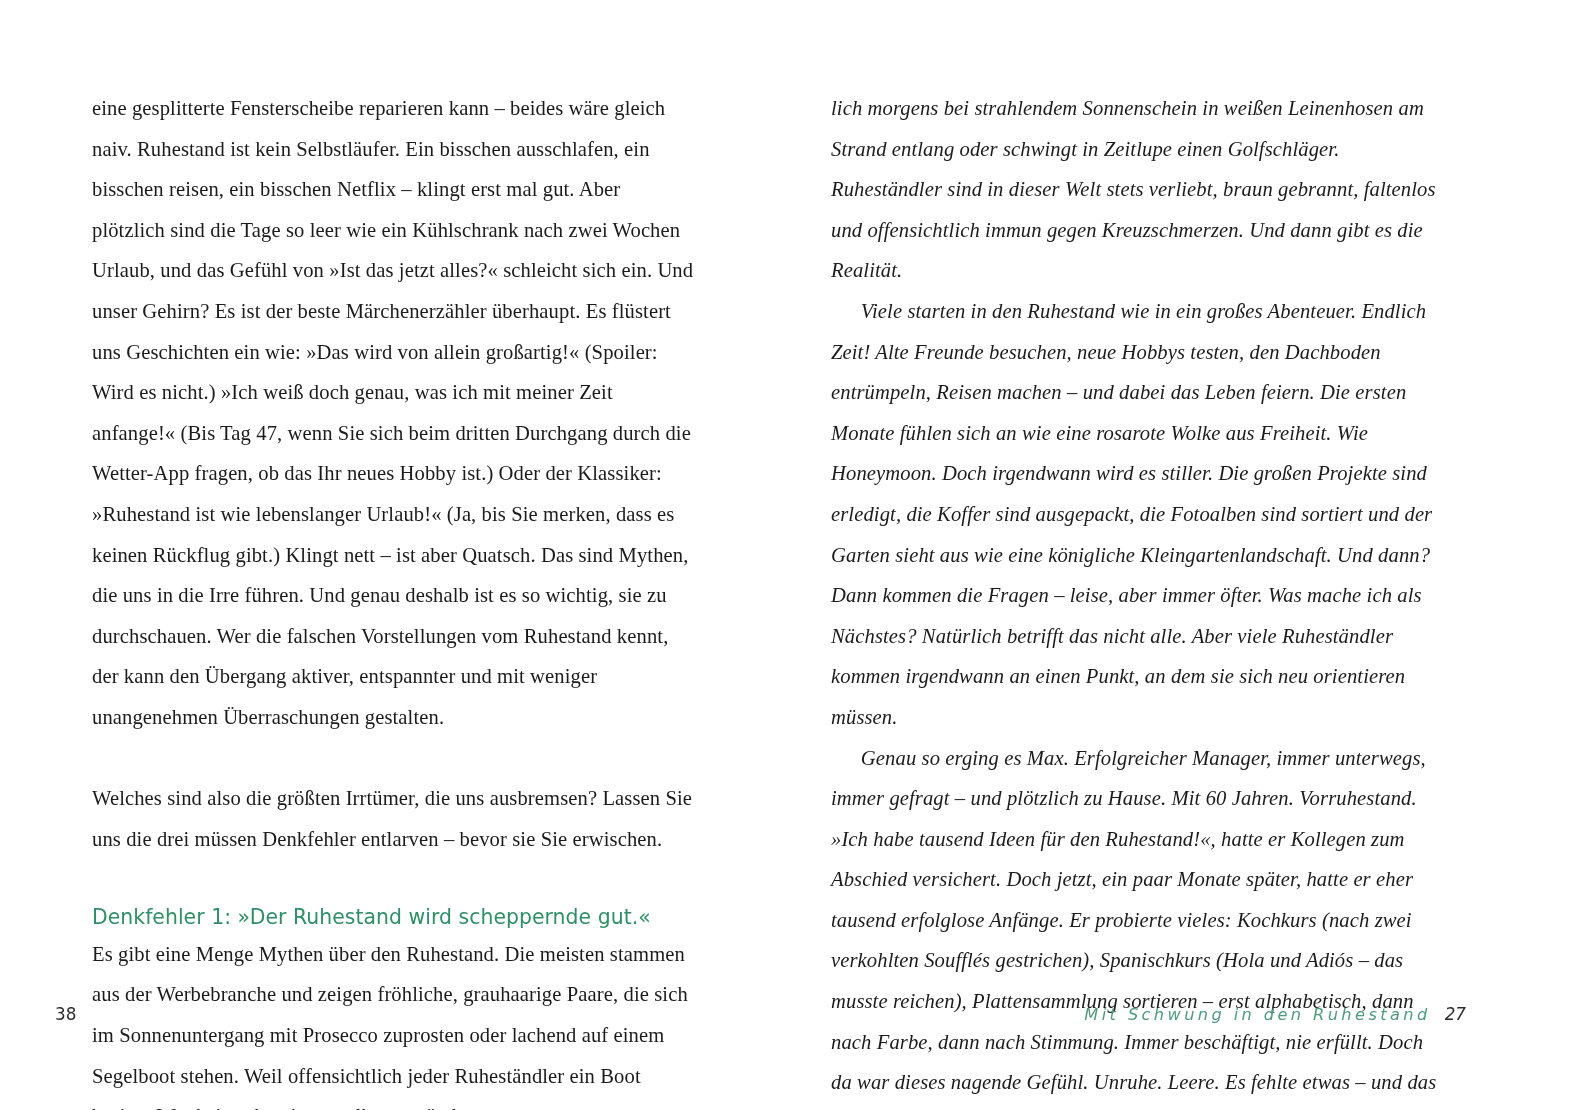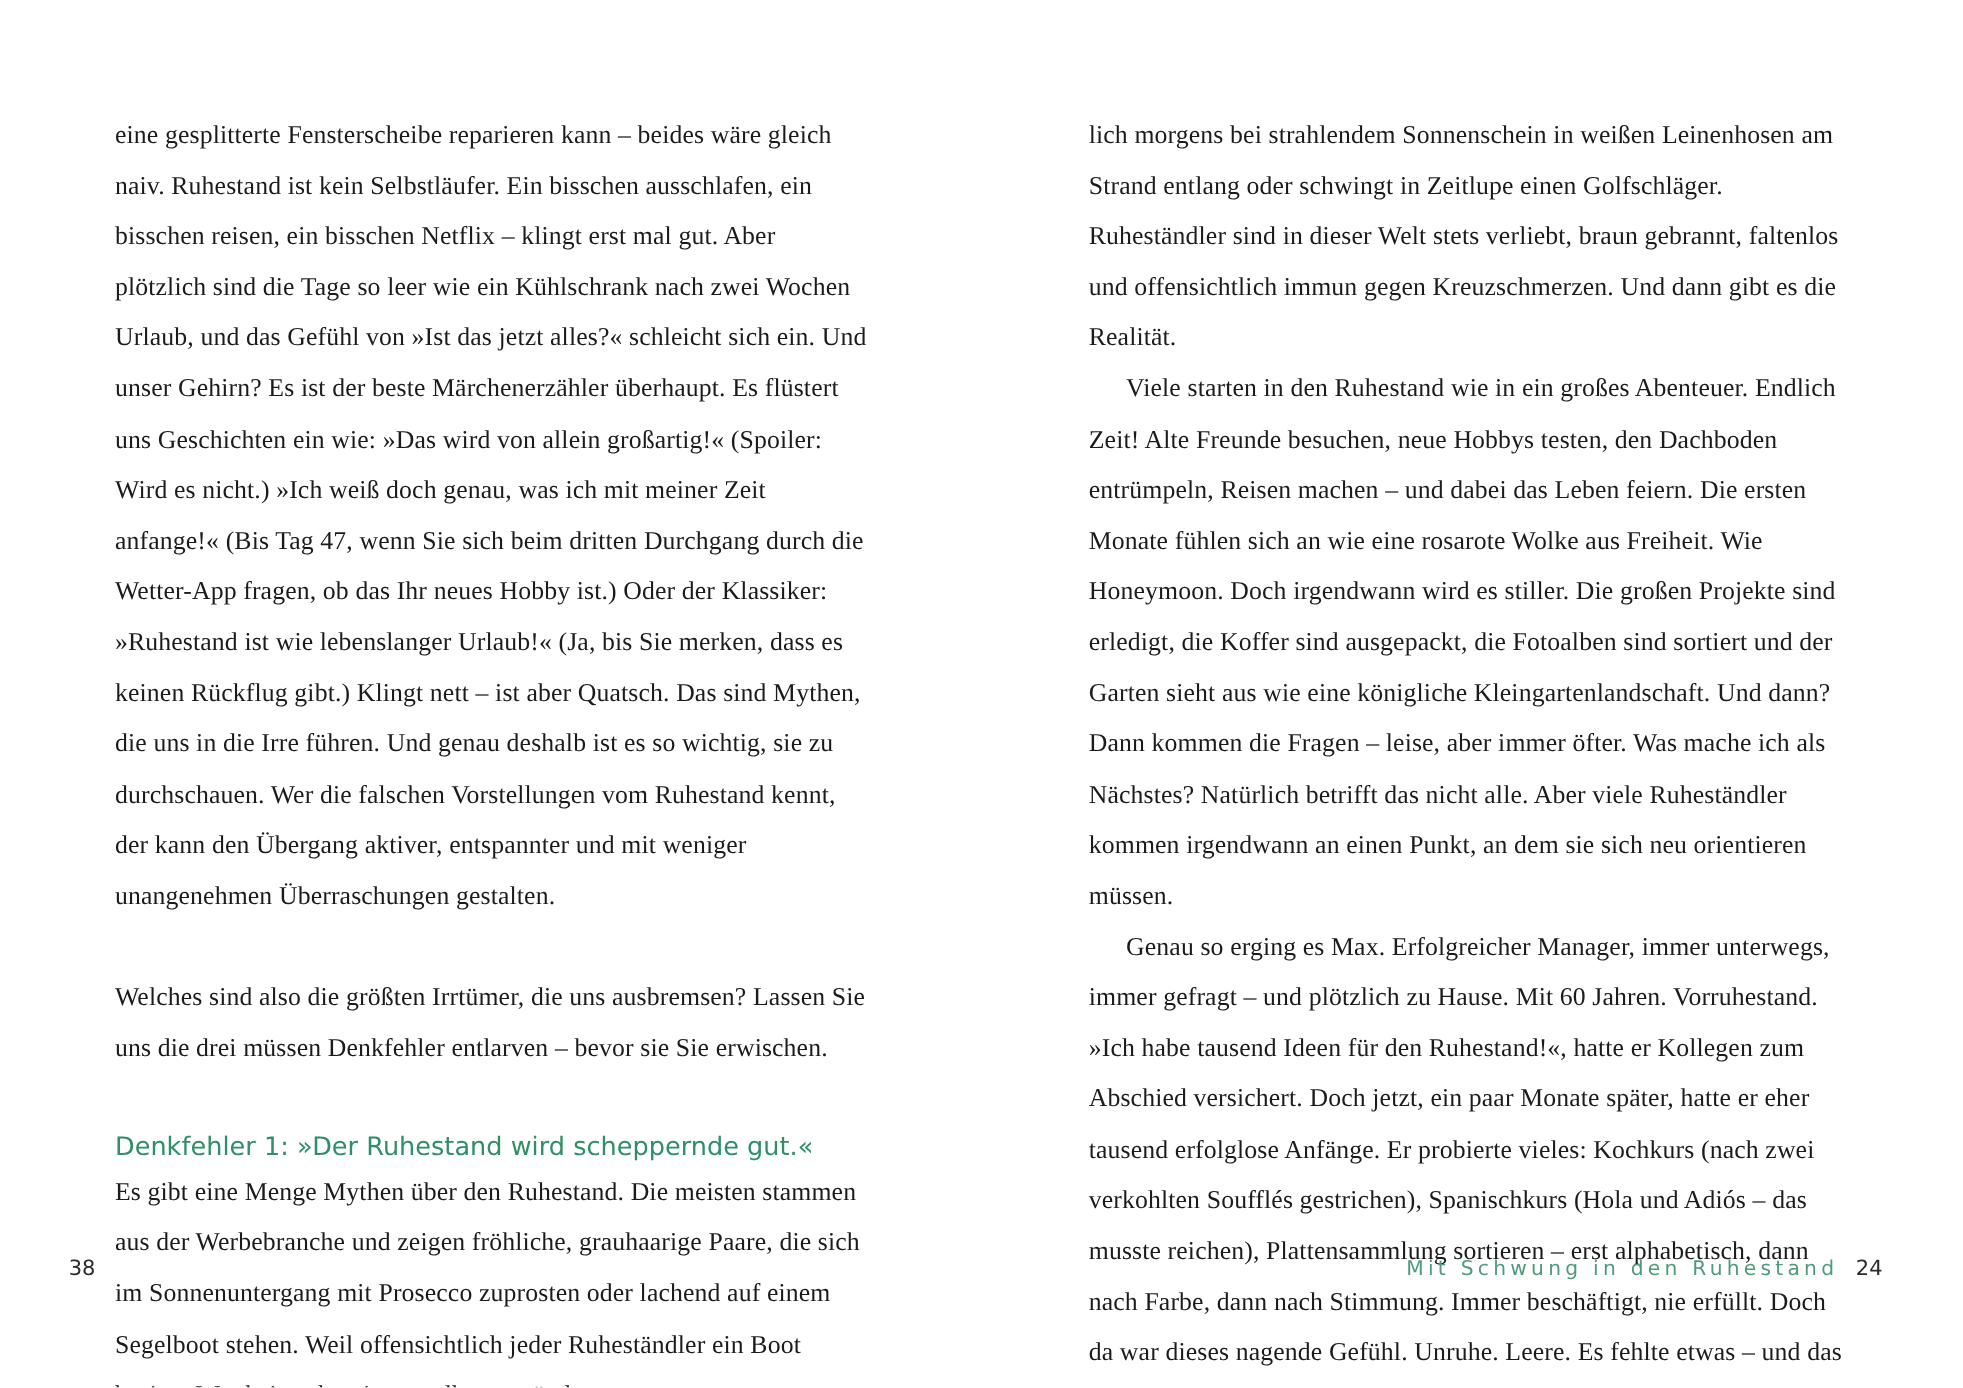--- a/index.html
+++ b/index.html
@@ -18,21 +18,21 @@
   }
 
   
   .page {
     position: absolute;
     top: 0;
     width: 785px;
     height: 1110px;
   }
   .page-left  { left: 0; }
-  .page-right { left: 779px; }
+  .page-right { left: 739px; font-style: italic; }
 
   .textblock {
     position: absolute;
     top: 88px;
     width: 606px;
     text-align: left;
   }
   .page-left  .textblock { left: 92px; }
   .page-right .textblock { left: 92px; }
 
@@ -115,17 +115,17 @@
       <p class="body">lich morgens bei strahlendem Sonnenschein in weißen Leinenhosen am Strand entlang oder schwingt in Zeitlupe einen Golfschläger. Ruheständler sind in dieser Welt stets verliebt, braun gebrannt, faltenlos und offensichtlich immun gegen Kreuzschmerzen. Und dann gibt es die Realität.</p>
 
       <p class="body indent">Viele starten in den Ruhestand wie in ein großes Abenteuer. Endlich Zeit! Alte Freunde besuchen, neue Hobbys testen, den Dachboden entrümpeln, Reisen machen – und dabei das Leben feiern. Die ersten Monate fühlen sich an wie eine rosarote Wolke aus Freiheit. Wie Honeymoon. Doch irgendwann wird es stiller. Die großen Projekte sind erledigt, die Koffer sind ausgepackt, die Fotoalben sind sortiert und der Garten sieht aus wie eine königliche Kleingartenlandschaft. Und dann? Dann kommen die Fragen – leise, aber immer öfter. Was mache ich als Nächstes? Natürlich betrifft das nicht alle. Aber viele Ruheständler kommen irgendwann an einen Punkt, an dem sie sich neu orientieren müssen.</p>
 
       <p class="body indent">Genau so erging es Max. Erfolgreicher Manager, immer unter­wegs, immer gefragt – und plötzlich zu Hause. Mit 60 Jahren. Vorruhestand. »Ich habe tausend Ideen für den Ruhestand!«, hatte er Kollegen zum Abschied versichert. Doch jetzt, ein paar Monate später, hatte er eher tausend erfolglose Anfänge. Er probierte vieles: Kochkurs (nach zwei verkohlten Soufflés gestrichen), Spanischkurs (Hola und Adiós – das musste reichen), Plattensammlung sortie­ren – erst alphabetisch, dann nach Farbe, dann nach Stimmung. Immer beschäftigt, nie erfüllt. Doch da war dieses nagende Gefühl. Unruhe. Leere. Es fehlte etwas – und das machte ihn launisch. Das scheppernde Geschirr, der Nachbar mit dem Rasenmäher, der Post­bote zur falschen Zeit – alles nervte ihn. Seine Frau spürte es am</p>
 
     </div>
 
     <div class="footer footer-right">
       <span class="footer-running-title">Mit Schwung in den Ruhestand</span>
-      <span class="footer-pageno">24</span>
+      <span class="footer-pageno">27</span>
     </div>
   </div>
 
 </div>
 
 </body></html>

